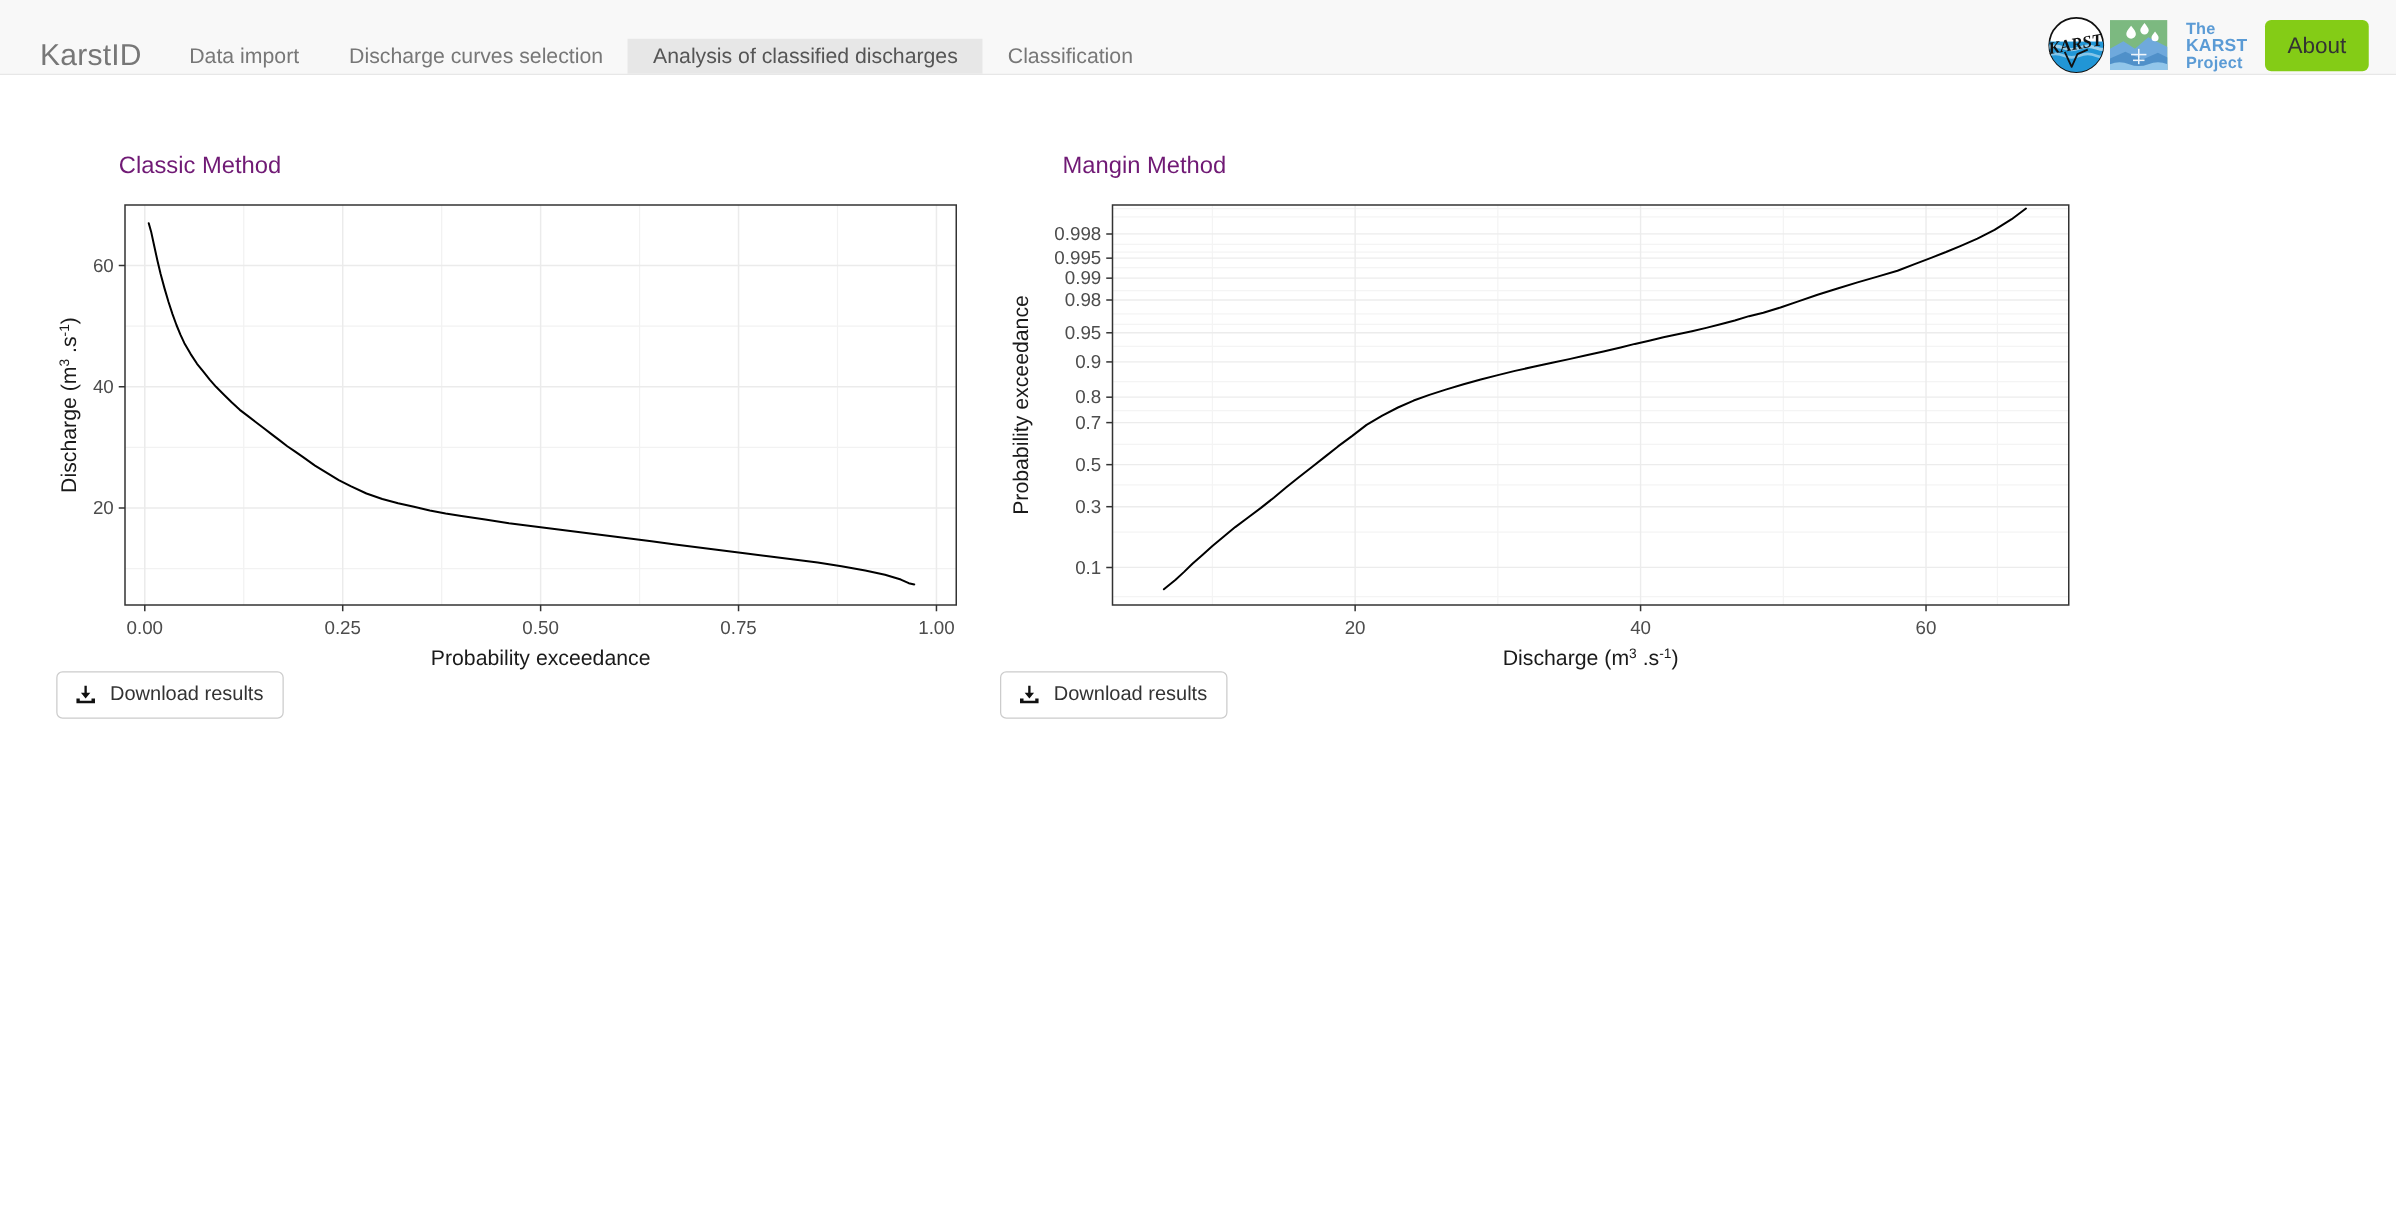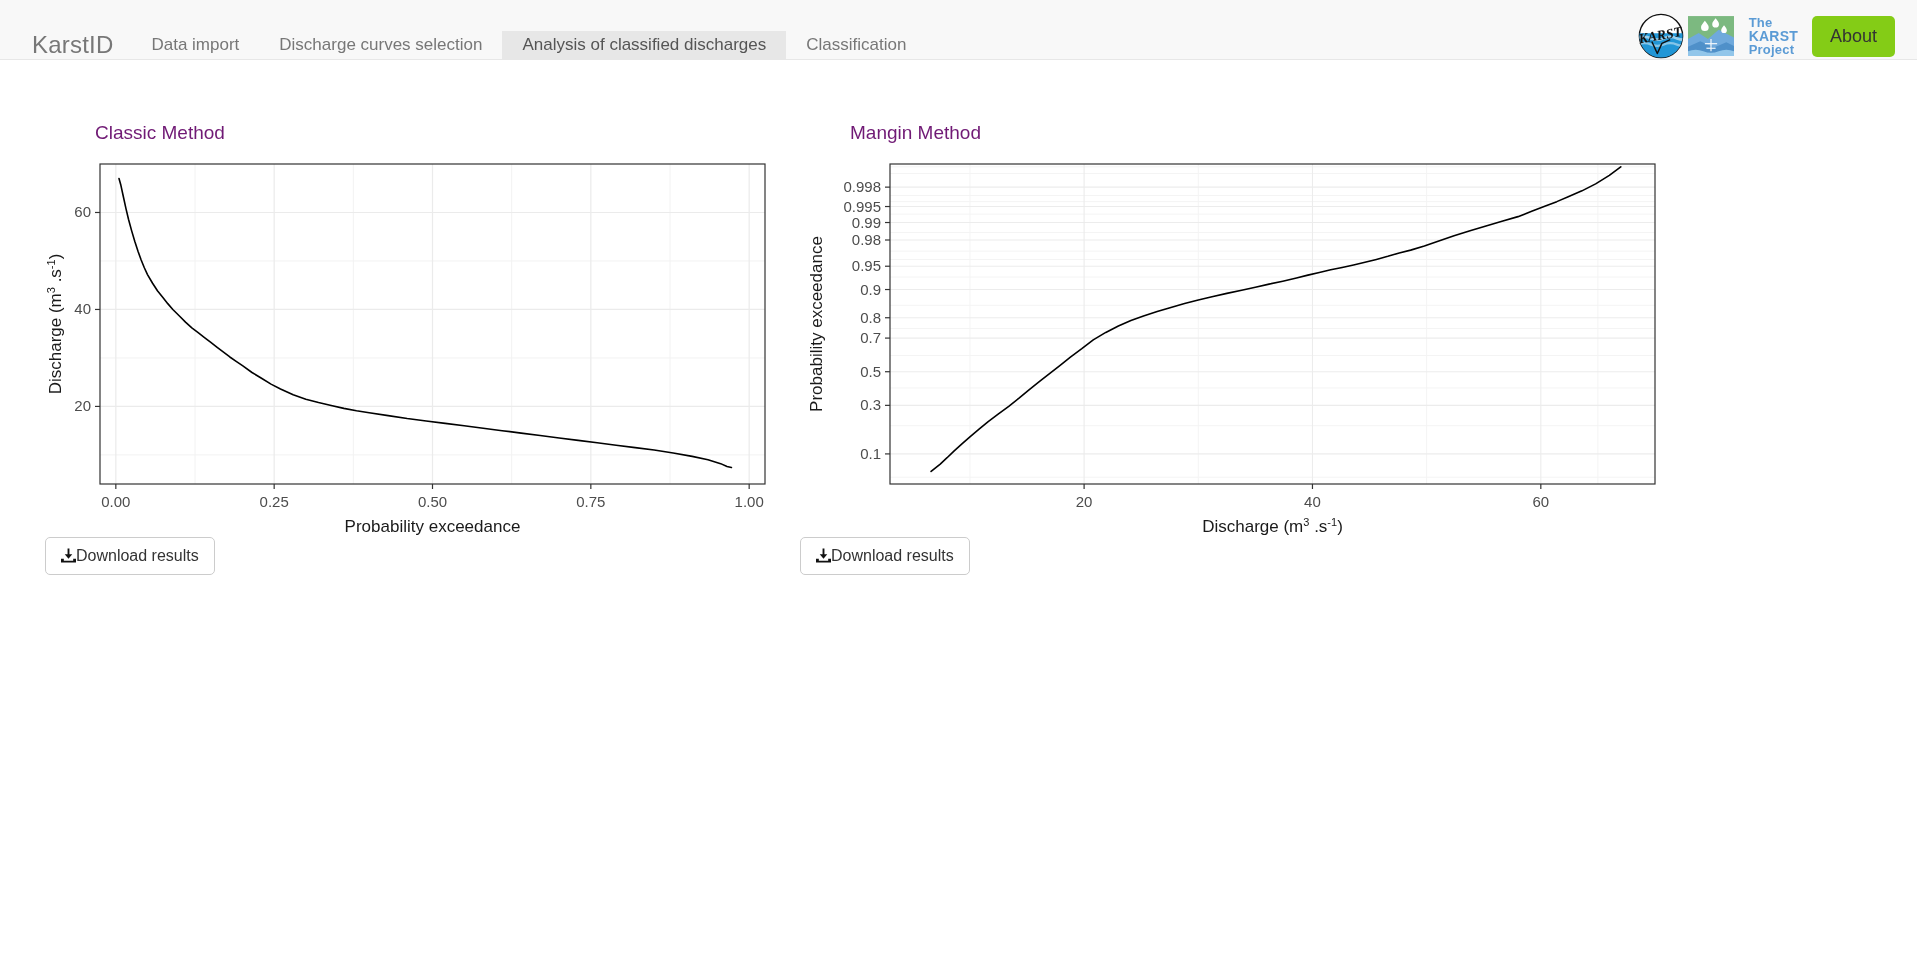--- a/index.html
+++ b/index.html
@@ -81,21 +81,21 @@
   .plot-title {
     font-size: 19px;
     color: #701a75;
     margin: 0 0 10px 50px;
     font-family: "Liberation Sans", sans-serif;
   }
 
   .chart-svg { display: block; }
 
   .dl-btn {
-    display: inline-flex; align-items: center; gap: 0;
+    display: inline-flex; align-items: center; gap: 12px;
     background: #ffffff;
     border: 1px solid #cccccc;
     border-radius: 5px;
     padding: 9px 15px;
     font-size: 16px;
     color: #333333;
     cursor: pointer;
     font-family: "Liberation Sans", sans-serif;
     white-space: nowrap;
   }

